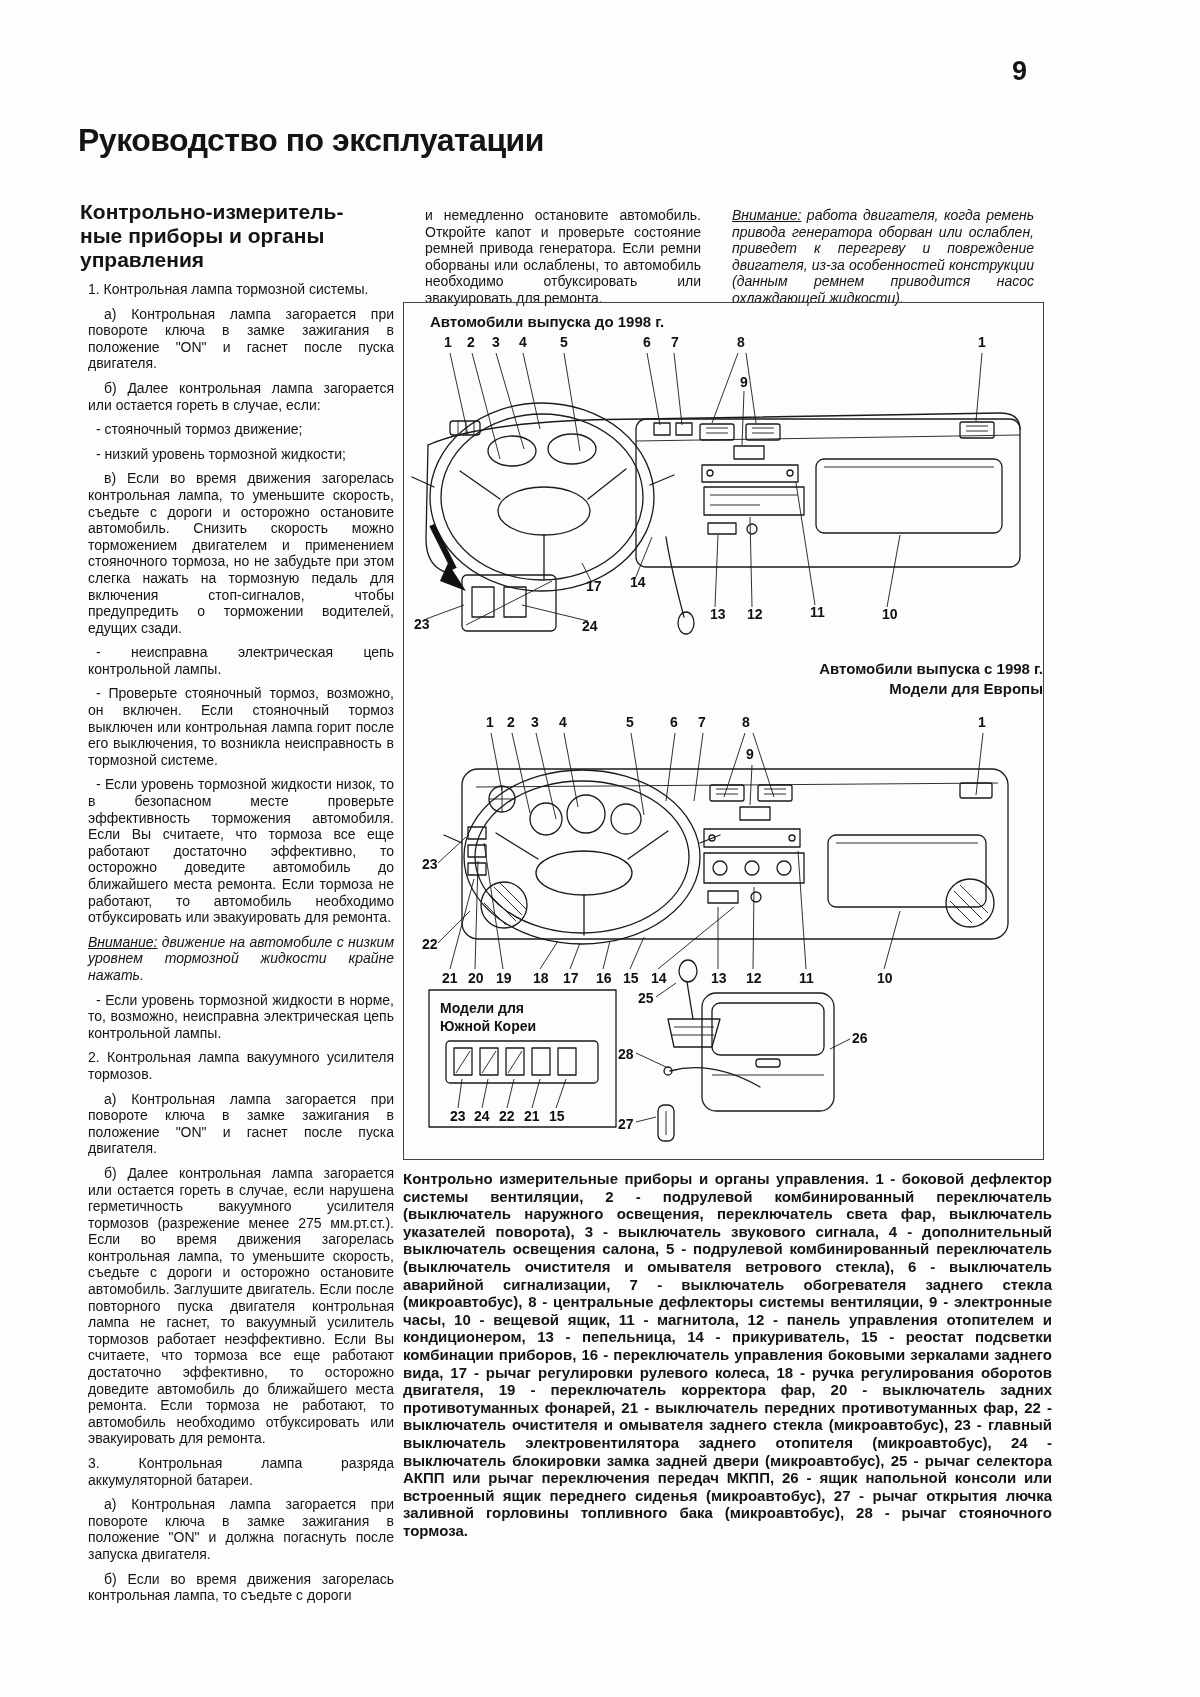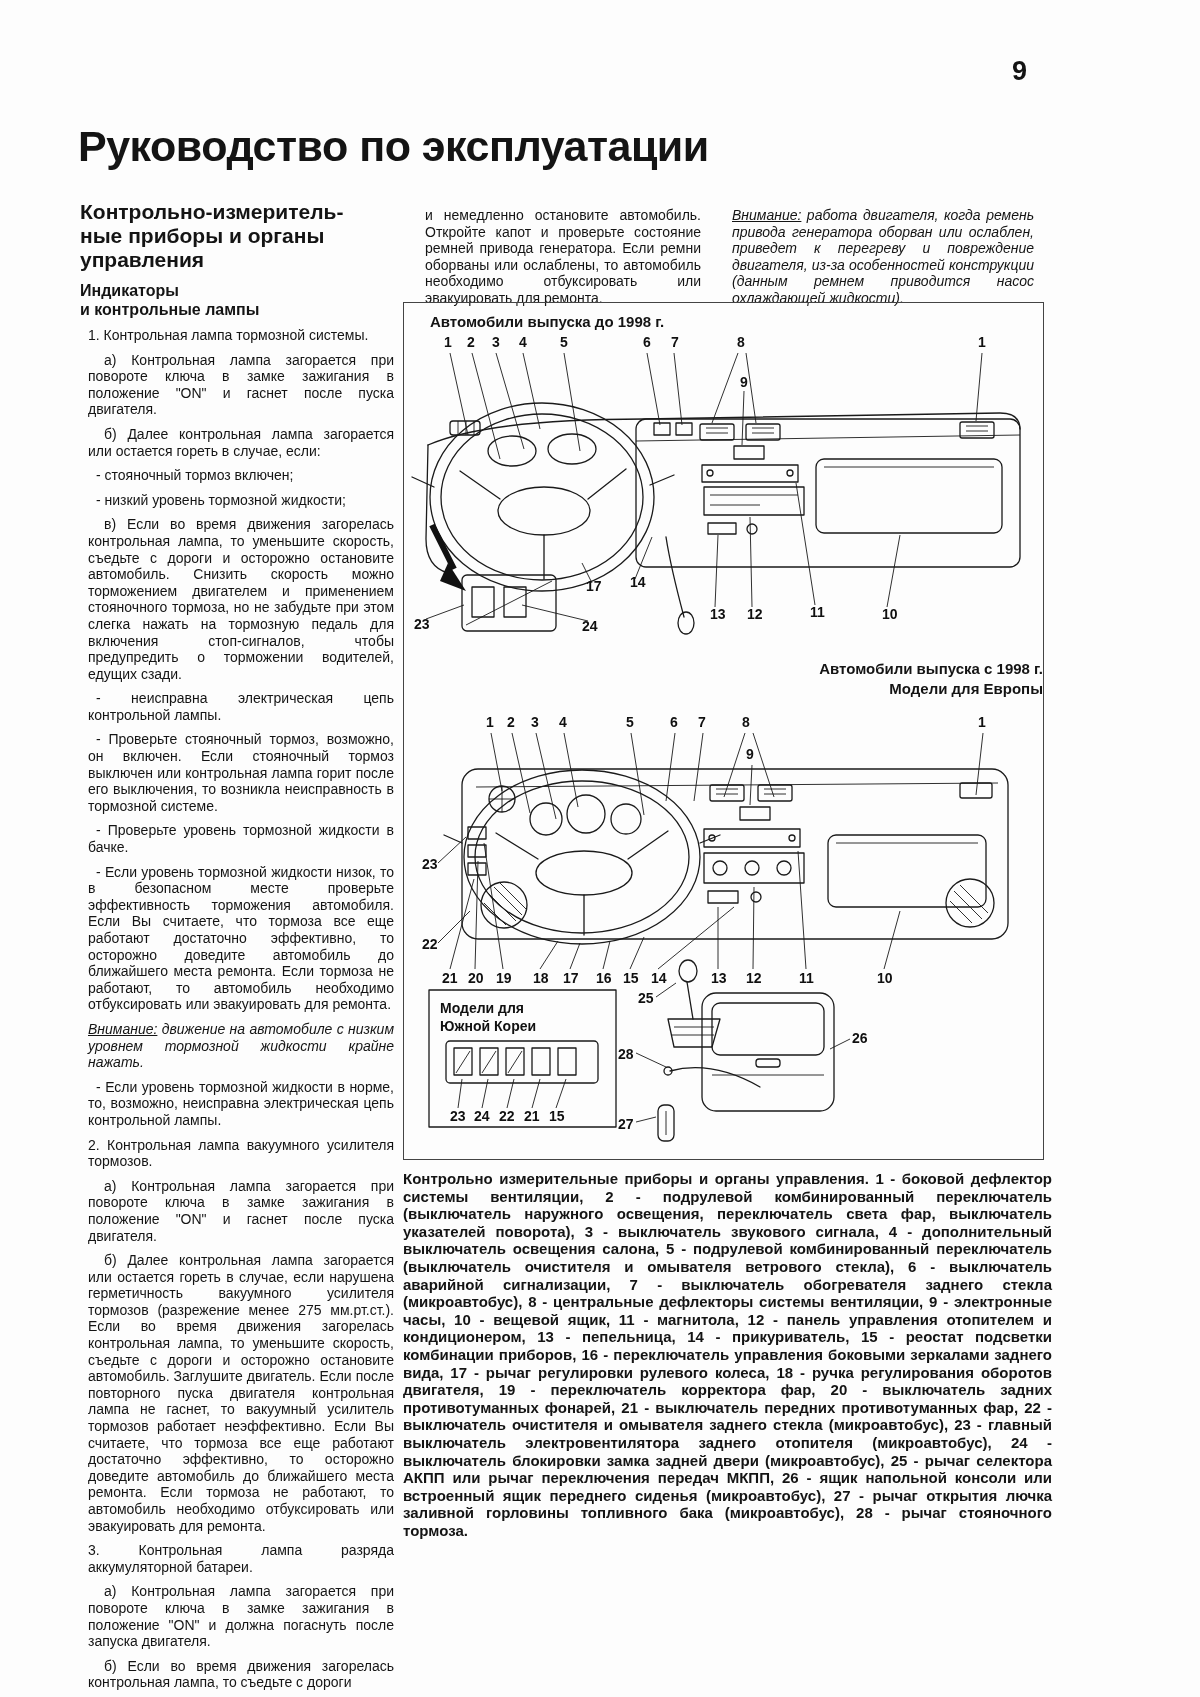--- a/index.html
+++ b/index.html
@@ -1,20 +1,20 @@
 <!DOCTYPE html>
 <html><head>
 <meta charset="utf-8">
 <style>
   html,body{margin:0;padding:0;background:#ffffff;}
   .page{position:relative;width:1200px;height:1697px;background:#fdfdfd;
         font-family:"Liberation Sans",sans-serif;color:#141414;overflow:hidden;}
 
   .page-number{position:absolute;left:1012px;top:56px;font-size:27px;font-weight:bold;}
-  .doc-title{position:absolute;left:78px;top:122px;margin:0;font-size:43px;font-weight:bold;letter-spacing:-0.5px;}
+  .doc-title{position:absolute;left:78px;top:122px;margin:0;font-size:32px;font-weight:bold;letter-spacing:-0.5px;}
 
   .col{position:absolute;}
   .col-left{left:80px;top:200px;width:322px;}
   .col-mid{left:417px;top:199px;width:292px;}
   .col-right{left:724px;top:199px;width:318px;}
 
   .h-main{font-size:21px;font-weight:bold;line-height:24px;white-space:pre-line;margin:0 0 9px 0;}
   .h-sub{font-size:16px;font-weight:bold;line-height:19px;white-space:pre-line;margin:0 0 5px 0;}
 
   .p{margin:8px;font-size:14px;line-height:16.6px;text-align:justify;}
@@ -46,31 +46,28 @@
 
 <div class="page">
 
   <div class="page-number">9</div>
   <h1 class="doc-title">Руководство по эксплуатации</h1>
 
   <div class="col col-left">
     <div class="h-main">Контрольно-измеритель-
 ные приборы и органы
 управления</div>
-    <div class="h-sub">Индикаторы
-и контрольные лампы</div>
     <p class="p item">1. Контрольная лампа тормозной системы.</p>
     <p class="p sub">а) Контрольная лампа загорается при повороте ключа в замке зажигания в положение "ON" и гаснет после пуска двигателя.</p>
     <p class="p sub">б) Далее контрольная лампа загорается или остается гореть в случае, если:</p>
-    <p class="p dash">- стояночный тормоз включен;</p>
+    <p class="p dash">- стояночный тормоз движение;</p>
     <p class="p dash">- низкий уровень тормозной жидкости;</p>
     <p class="p sub">в) Если во время движения загорелась контрольная лампа, то уменьшите скорость, съедьте с дороги и осторожно остановите автомобиль. Снизить скорость можно торможением двигателем и применением стояночного тормоза, но не забудьте при этом слегка нажать на тормозную педаль для включения стоп-сигналов, чтобы предупредить о торможении водителей, едущих сзади.</p>
     <p class="p dash">- неисправна электрическая цепь контрольной лампы.</p>
     <p class="p dash">- Проверьте стояночный тормоз, возможно, он включен. Если стояночный тормоз выключен или контрольная лампа горит после его выключения, то возникла неисправность в тормозной системе.</p>
-    <p class="p dash">- Проверьте уровень тормозной жидкости в бачке.</p>
     <p class="p dash">- Если уровень тормозной жидкости низок, то в безопасном месте проверьте эффективность торможения автомобиля. Если Вы считаете, что тормоза все еще работают достаточно эффективно, то осторожно доведите автомобиль до ближайшего места ремонта. Если тормоза не работают, то автомобиль необходимо отбуксировать или эвакуировать для ремонта.</p>
     <p class="p warn"><span class="wl">Внимание:</span><span> движение на автомобиле с низким уровнем тормозной жидкости крайне нажать.</span></p>
     <p class="p dash">- Если уровень тормозной жидкости в норме, то, возможно, неисправна электрическая цепь контрольной лампы.</p>
     <p class="p item">2. Контрольная лампа вакуумного усилителя тормозов.</p>
     <p class="p sub">а) Контрольная лампа загорается при повороте ключа в замке зажигания в положение "ON" и гаснет после пуска двигателя.</p>
     <p class="p sub">б) Далее контрольная лампа загорается или остается гореть в случае, если нарушена герметичность вакуумного усилителя тормозов (разрежение менее 275 мм.рт.ст.). Если во время движения загорелась контрольная лампа, то уменьшите скорость, съедьте с дороги и осторожно остановите автомобиль. Заглушите двигатель. Если после повторного пуска двигателя контрольная лампа не гаснет, то вакуумный усилитель тормозов работает неэффективно. Если Вы считаете, что тормоза все еще работают достаточно эффективно, то осторожно доведите автомобиль до ближайшего места ремонта. Если тормоза не работают, то автомобиль необходимо отбуксировать или эвакуировать для ремонта.</p>
     <p class="p item">3. Контрольная лампа разряда аккумуляторной батареи.</p>
     <p class="p sub">а) Контрольная лампа загорается при повороте ключа в замке зажигания в положение "ON" и должна погаснуть после запуска двигателя.</p>
     <p class="p sub">б) Если во время движения загорелась контрольная лампа, то съедьте с дороги</p>
   </div>

